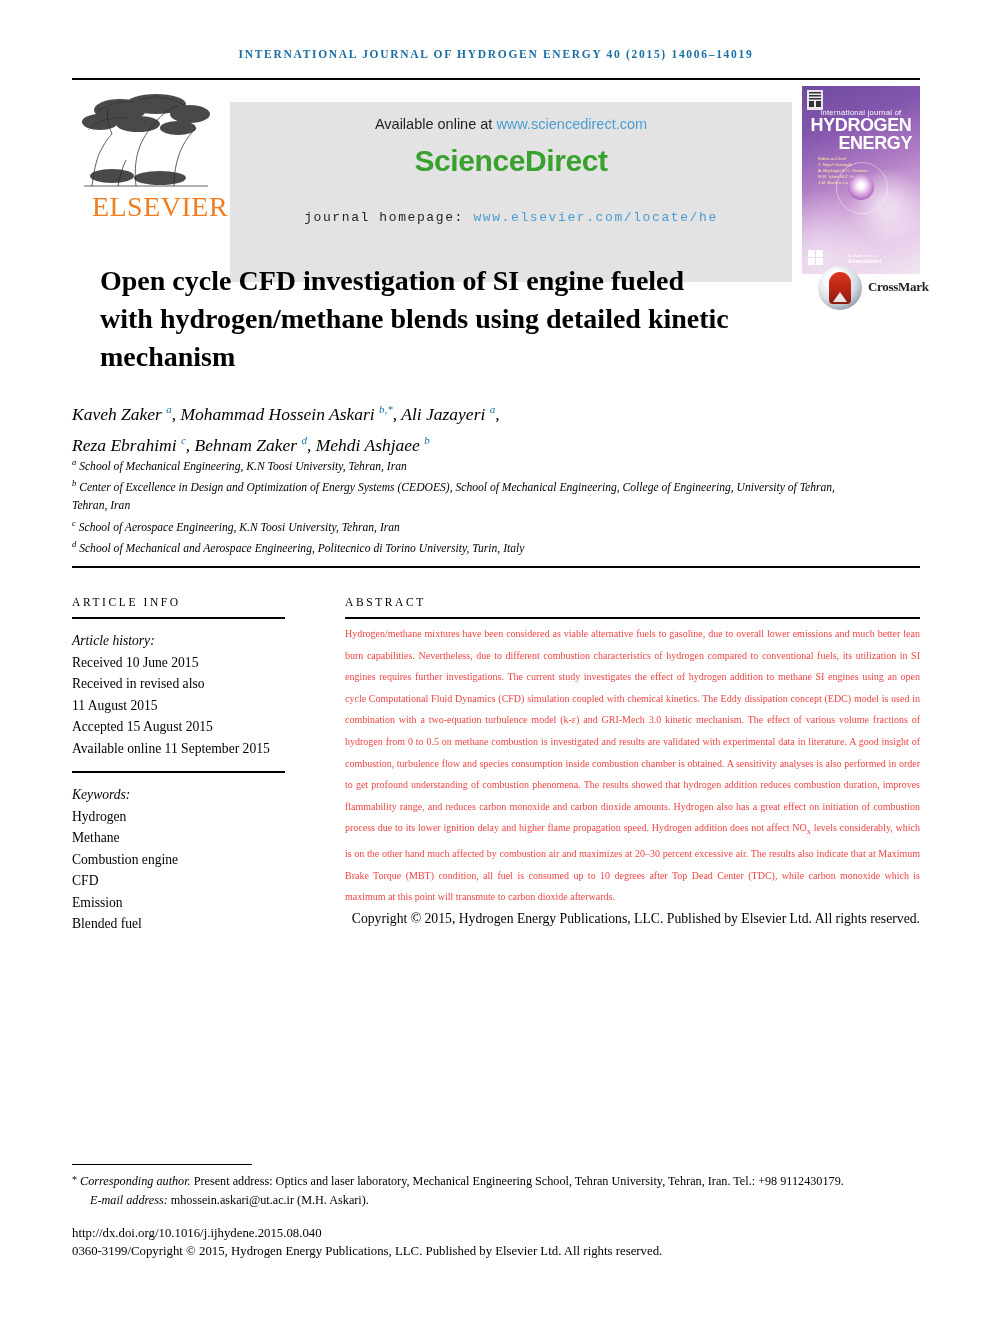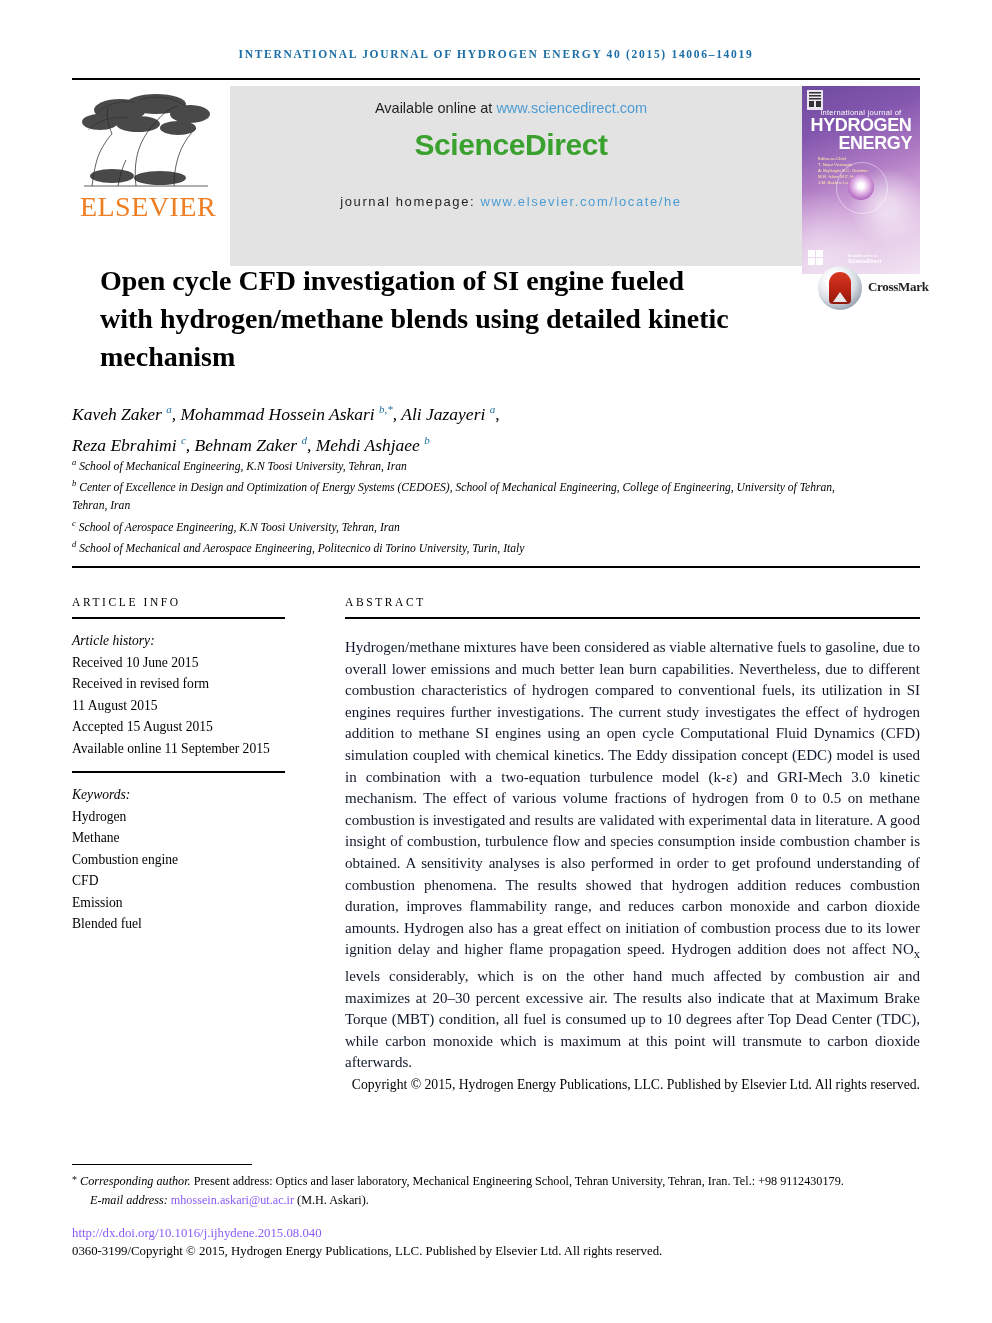--- a/index.html
+++ b/index.html
@@ -62,37 +62,36 @@
     height: 146px;
     background: #ffffff;
   }
   .elsevier-tree {
     position: absolute;
     left: 6px; top: 4px;
     width: 136px; height: 104px;
   }
   .elsevier-word {
     position: absolute;
-    left: 4px;
+    left: 16px;
     top: 104px;
     width: 144px;
     text-align: center;
     font-family: "Liberation Serif", serif;
     font-size: 28px;
     letter-spacing: 0.5px;
     color: #ef7d22;
     line-height: 34px;
   }
   .sd-block {
     position: absolute;
-    left: 158px; top: 0;
+    left: 158px; top: 16px;
     width: 562px;
     height: 180px;
     background: #e3e3e3;
-    padding-left: 26px;
   }
   .sd-avail {
     position: absolute;
     left: 0; top: 14px;
     width: 562px;
     text-align: center;
     font-family: "Liberation Sans", sans-serif;
     font-size: 14.5px;
     color: #231f20;
   }
@@ -106,21 +105,21 @@
     font-size: 30px;
     font-weight: bold;
     color: #3aa12f;
     letter-spacing: -0.4px;
   }
   .sd-home {
     position: absolute;
     left: 0; top: 108px;
     width: 562px;
     text-align: center;
-    font-family: Liberation Sans, sans-serif;
+    font-family: Liberation Mono, monospace;
     font-size: 13px;
     letter-spacing: 1.6px;
     color: #231f20;
   }
   .sd-home a { color: #4b9cd3; text-decoration: none; }
 
   
   .cover {
     position: absolute;
     left: 730px; top: 0;
@@ -296,26 +295,26 @@
     background: #000;
   }
   .kw-body {
     margin-top: 11px;
     font-family: "Liberation Serif", serif;
     font-size: 13.6px;
     line-height: 21.5px;
     color: #000;
   }
   .abs-body {
-    margin-top: 18px;
-    font-family: "Liberation Serif", serif;
-    font-size: 15px;
+    margin-top: 4px;
+    font-family: "Liberation Serif", serif;
+    font-size: 10px;
     line-height: 21.6px;
     text-align: justify;
-    color: #0f172a;
+    color: #ef4444;
   }
   .abs-copy {
     font-family: "Liberation Serif", serif;
     font-size: 13.7px;
     line-height: 21.6px;
     text-align: right;
     color: #000;
   }
 
   
@@ -333,21 +332,21 @@
     top: 1172px;
     width: 850px;
     font-family: "Liberation Serif", serif;
     font-size: 12.2px;
     line-height: 16.6px;
     color: #000;
   }
   .footnote .star { font-size: 10px; vertical-align: 2px; }
   .footnote i { font-style: italic; }
   .footnote .indent { display: inline-block; width: 18px; }
-  a.blue { color: #8b5cf6; text-decoration: none; }
+  a.blue { color: #000000; text-decoration: none; }
   .doi-line {
     position: absolute;
     left: 72px;
     top: 1226px;
     font-family: "Liberation Serif", serif;
     font-size: 12.8px;
     color: #1b6ea5;
   }
   .issn-line {
     position: absolute;
@@ -464,21 +463,21 @@
   </div>
 
   <div class="rule-mid"></div>
 
   <div class="col-info">
     <div class="sec-head">ARTICLE INFO</div>
     <div class="sec-rule"></div>
     <div class="info-body">
       <div style="font-style:italic;">Article history:</div>
       <div>Received 10 June 2015</div>
-      <div>Received in revised form</div>
+      <div>Received in revised also</div>
       <div>11 August 2015</div>
       <div>Accepted 15 August 2015</div>
       <div>Available online 11 September 2015</div>
     </div>
     <div class="info-sep"></div>
     <div class="kw-body">
       <div style="font-style:italic;">Keywords:</div>
       <div>Hydrogen</div>
       <div>Methane</div>
       <div>Combustion engine</div>

